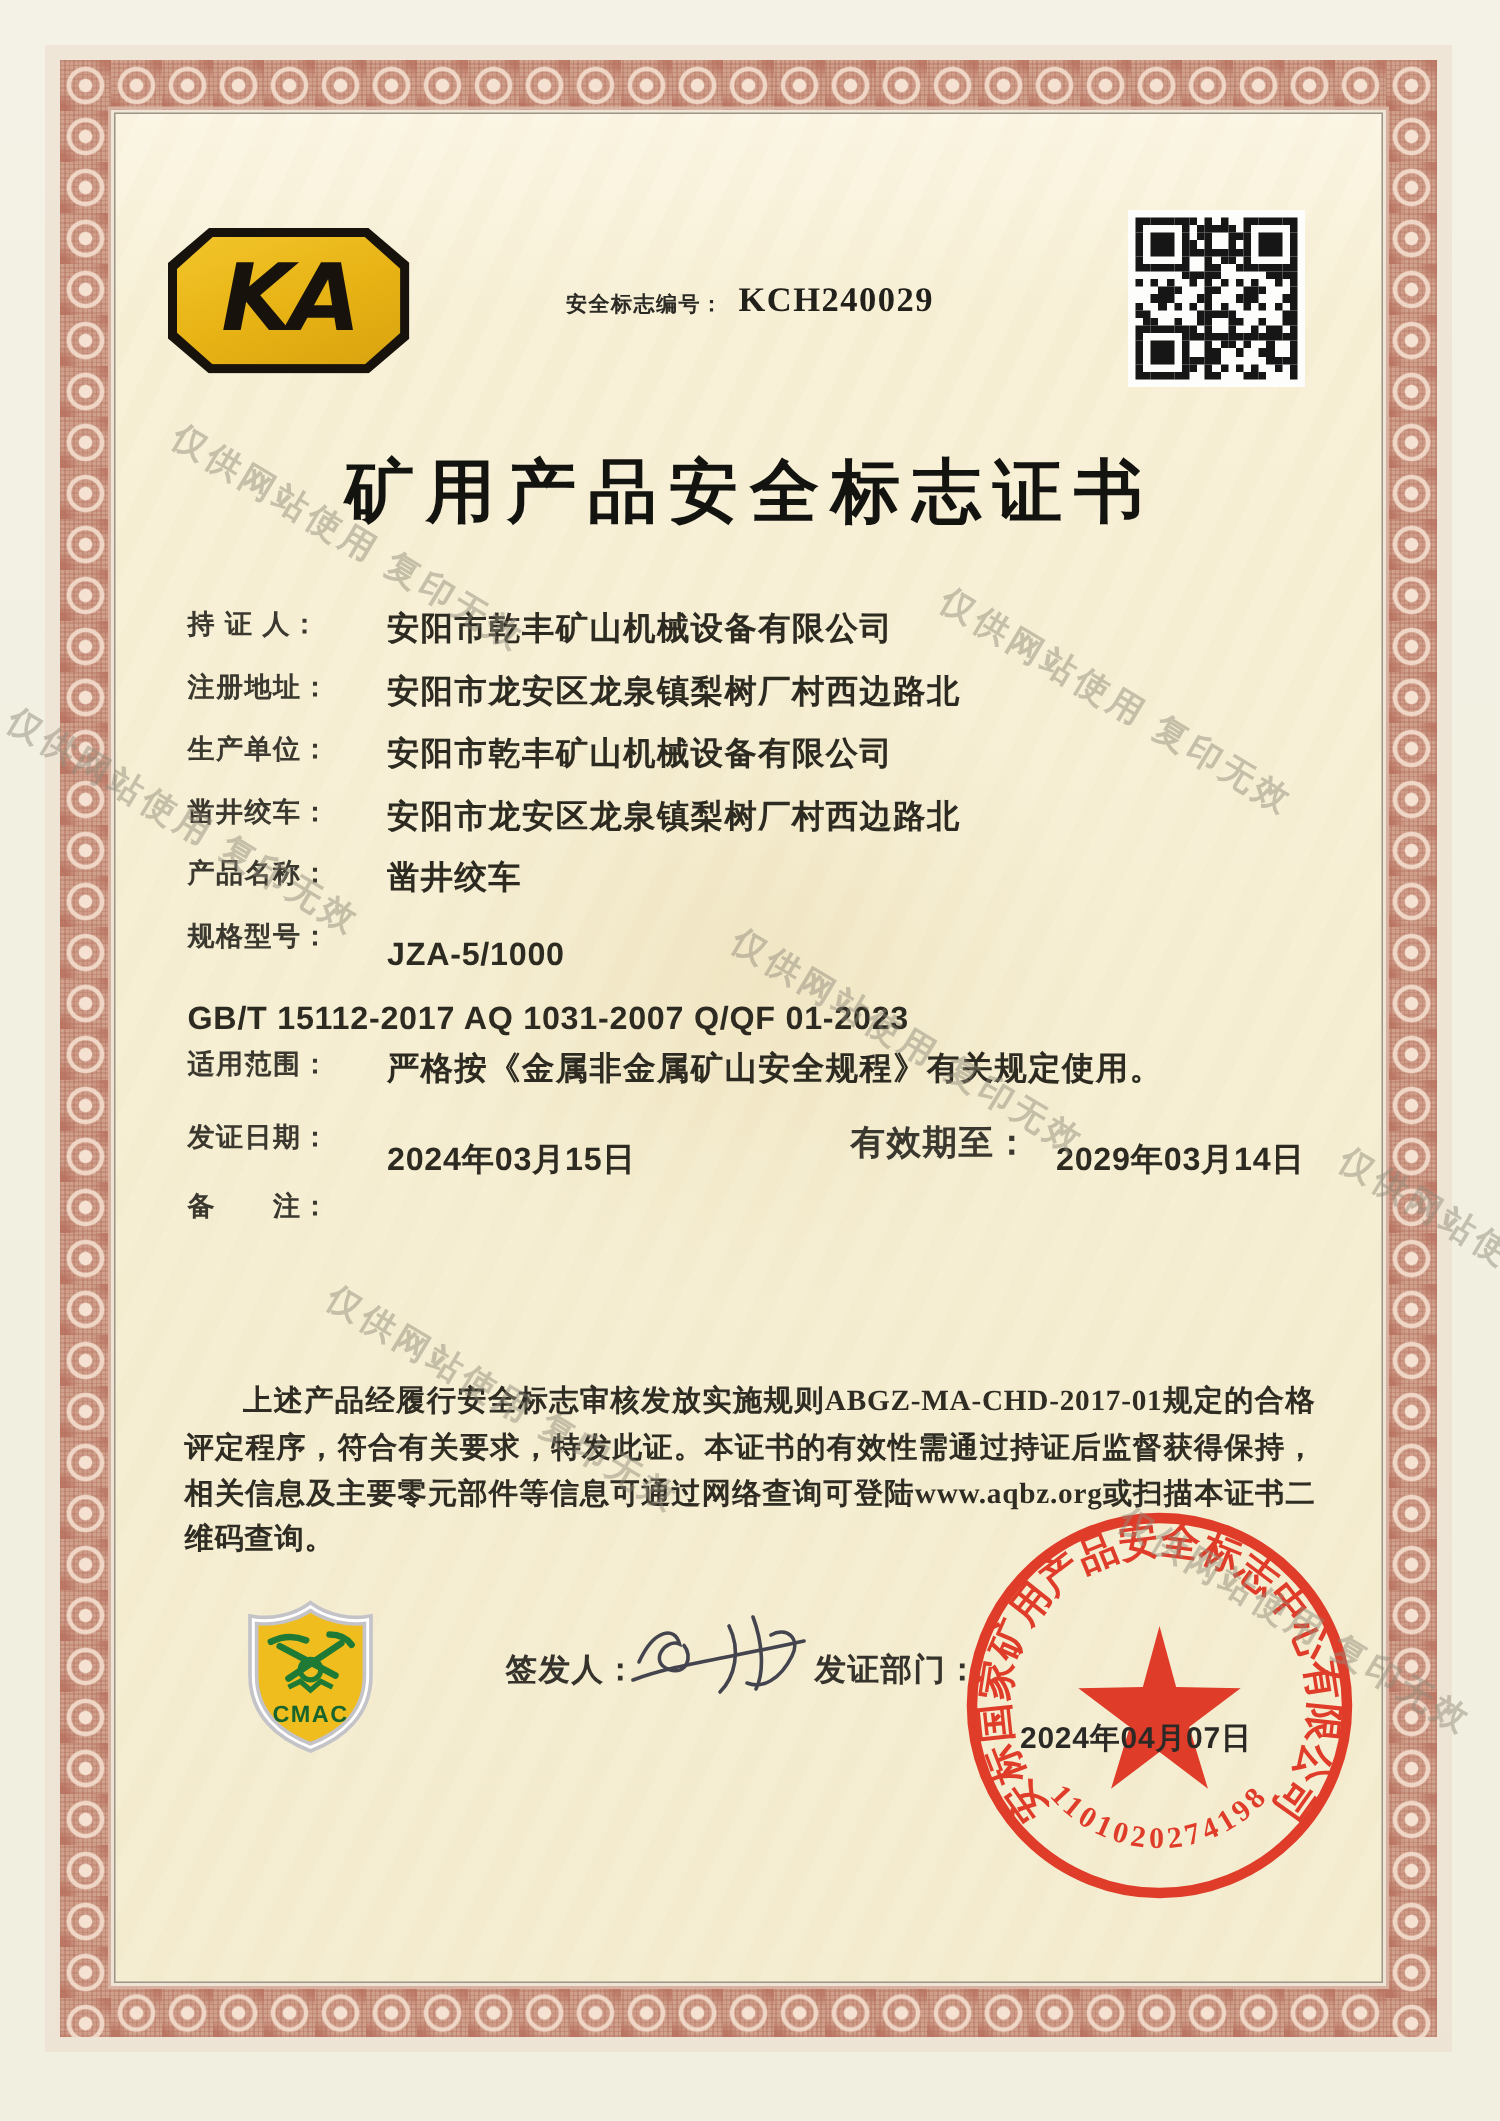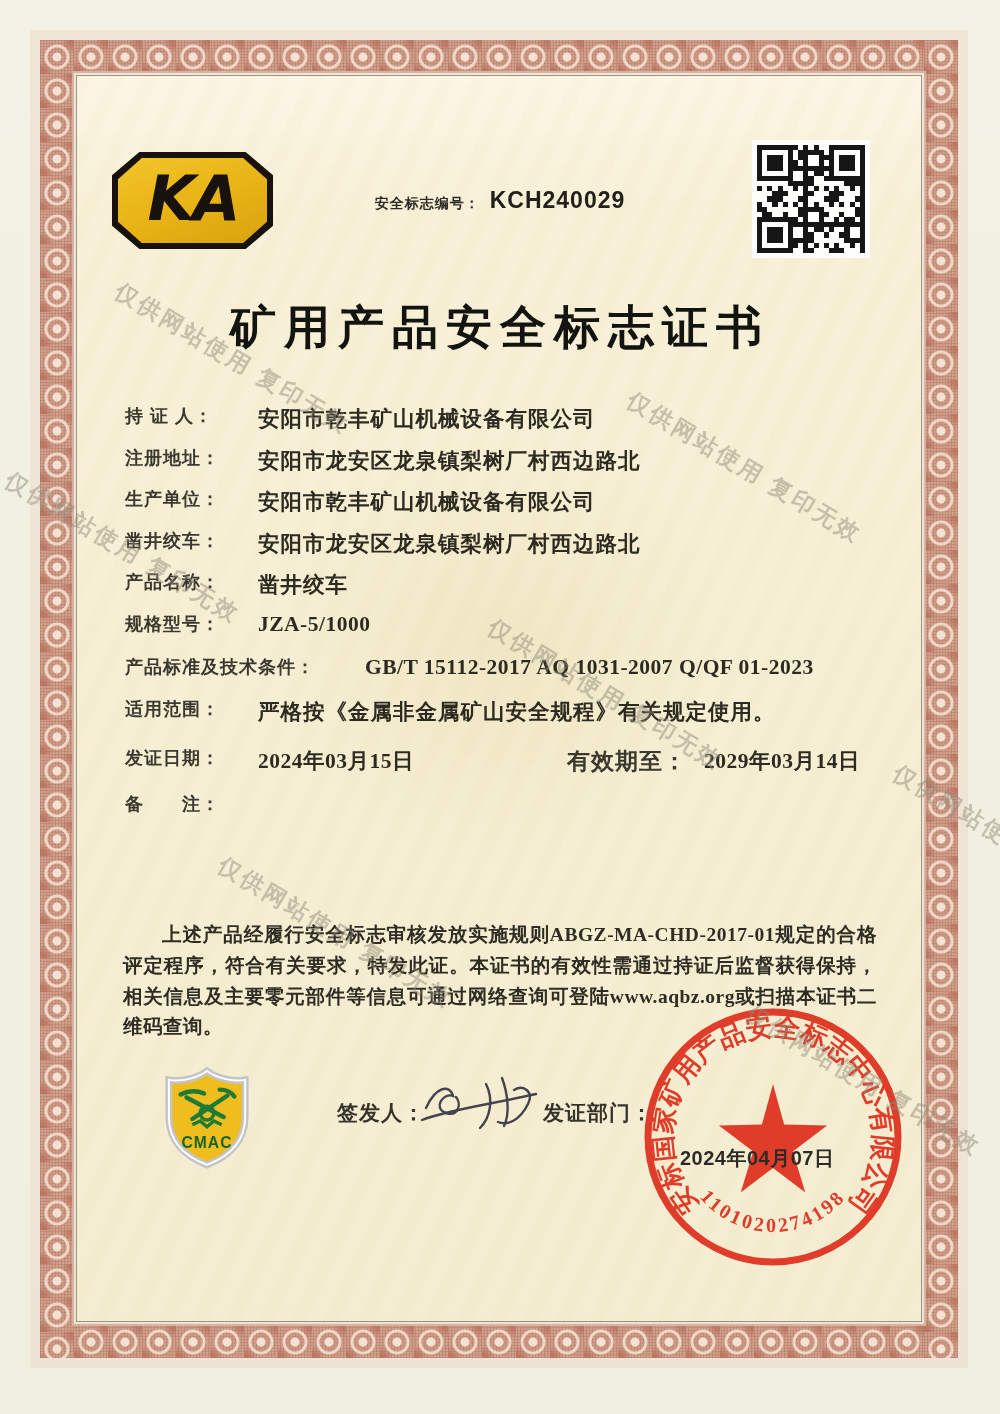--- a/index.html
+++ b/index.html
@@ -56,21 +56,21 @@
   .ka-text{
     font-family:"DejaVu Sans", sans-serif;
     font-weight:bold; font-style:italic; font-size:62px; color:#17130c;
     letter-spacing:-3px; transform:translateY(-2px);
   }
   .certno{
     position:absolute; left:0; top:187px; width:100%; z-index:20;
     text-align:center; white-space:nowrap;
   }
   .certno .lbl{font-size:14px;font-weight:bold;color:#2b2a25;letter-spacing:1px;}
-  .certno .val{font-family:Liberation Sans, sans-serif;font-size:23px;font-weight:bold;color:#21201b;margin-left:10px;letter-spacing:1px;}
+  .certno .val{font-family:Liberation Serif, serif;font-size:23px;font-weight:bold;color:#21201b;margin-left:10px;letter-spacing:1px;}
   .qr{
     position:absolute; left:752px; top:140px; width:118px; height:118px; z-index:20;
     background:#fdfdfb; padding:5px; box-sizing:border-box;
   }
   .qr-grid{width:100%;height:100%;display:grid;grid-template-columns:repeat(21,1fr);grid-template-rows:repeat(21,1fr);}
   .qm{background:#161616;}
   
   .title{
     position:absolute; left:0; top:297px; width:100%; z-index:20;
     text-align:center; font-family:"Liberation Serif", serif;
@@ -80,21 +80,21 @@
   .row{position:absolute; left:125px; z-index:20; display:flex; white-space:nowrap;}
   .row .lbl{
     width:133px; flex:0 0 auto;
     font-size:18px; font-weight:bold; color:#3a382f; letter-spacing:1px;
   }
   .row.wide .lbl{width:240px;}
   .row .val{
     font-family:"Liberation Serif", serif;
     font-size:21.5px; font-weight:bold; color:#2d2b21; letter-spacing:1px;
   }
-  .row .val.mono{font-family:Liberation Serif, serif; letter-spacing:.5px;}
+  .row .val.mono{font-family:Liberation Sans, sans-serif; letter-spacing:.5px;margin-top:12px;}
   .row .lbl2{width:137px; flex:0 0 auto; margin-left:64px;
     font-size:23px; font-weight:bold; color:#3a382f; letter-spacing:1px;}
   .row .val{flex:0 0 auto;}
   .row .val.w245{width:245px;}
   
   .statement{
     position:absolute; left:123px; top:920px; width:754px; z-index:20;
     font-family:"Liberation Serif", serif;
     font-size:19.5px; font-weight:bold; color:#2e2c23;
     line-height:1.58; text-align:justify; text-indent:2em; letter-spacing:.5px;
@@ -606,21 +606,20 @@
   </div>
   <div class="row" style="top:570px">
     <span class="lbl">产品名称：</span>
     <span class="val">凿井绞车</span>
   </div>
   <div class="row" style="top:612px">
     <span class="lbl">规格型号：</span>
     <span class="val mono">JZA-5/1000</span>
   </div>
   <div class="row wide" style="top:655px">
-    <span class="lbl">产品标准及技术条件：</span>
     <span class="val mono">GB/T 15112-2017 AQ 1031-2007 Q/QF 01-2023</span>
   </div>
   <div class="row" style="top:697px">
     <span class="lbl">适用范围：</span>
     <span class="val">严格按《金属非金属矿山安全规程》有关规定使用。</span>
   </div>
 
   <div class="row" style="top:746px">
     <span class="lbl">发证日期：</span>
     <span class="val mono w245">2024年03月15日</span>

